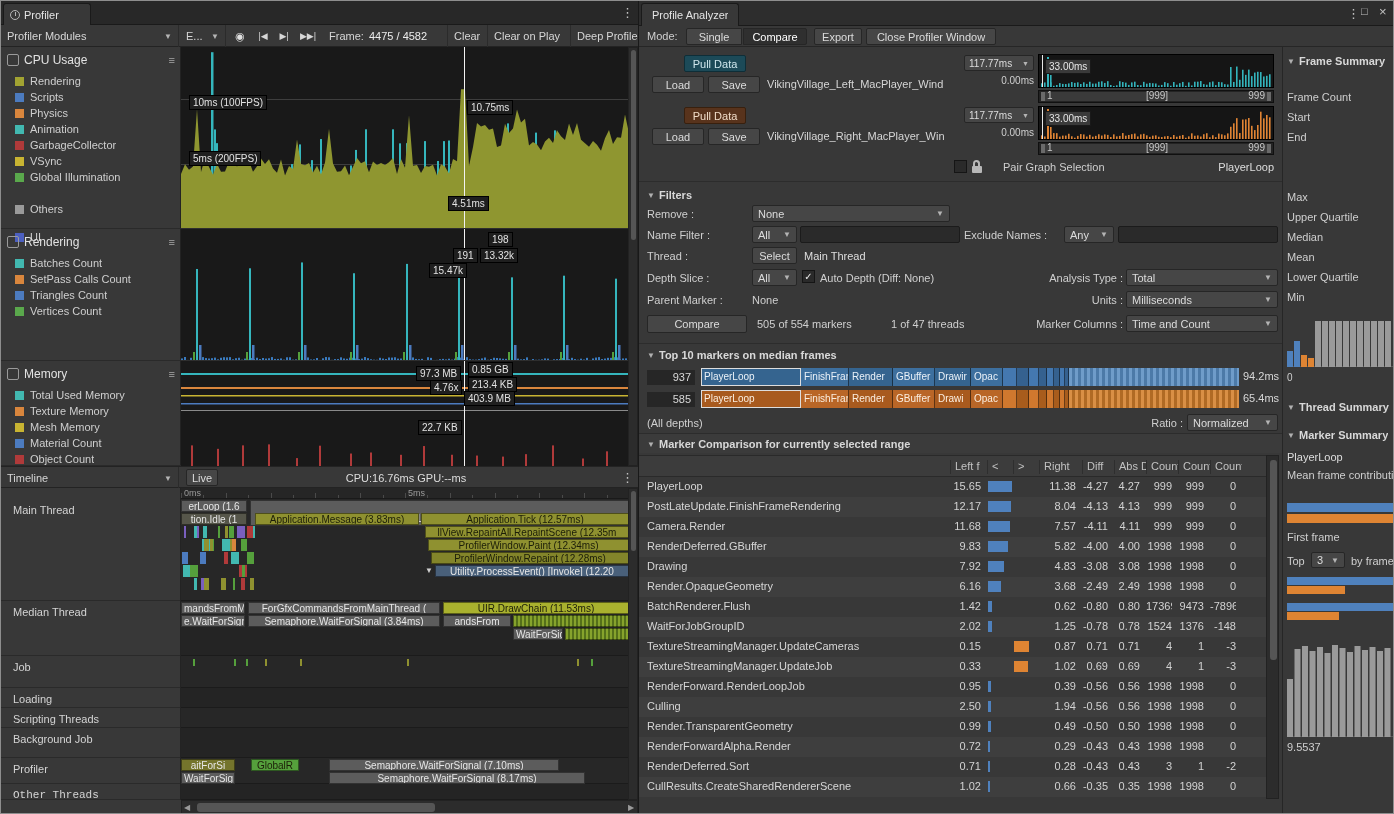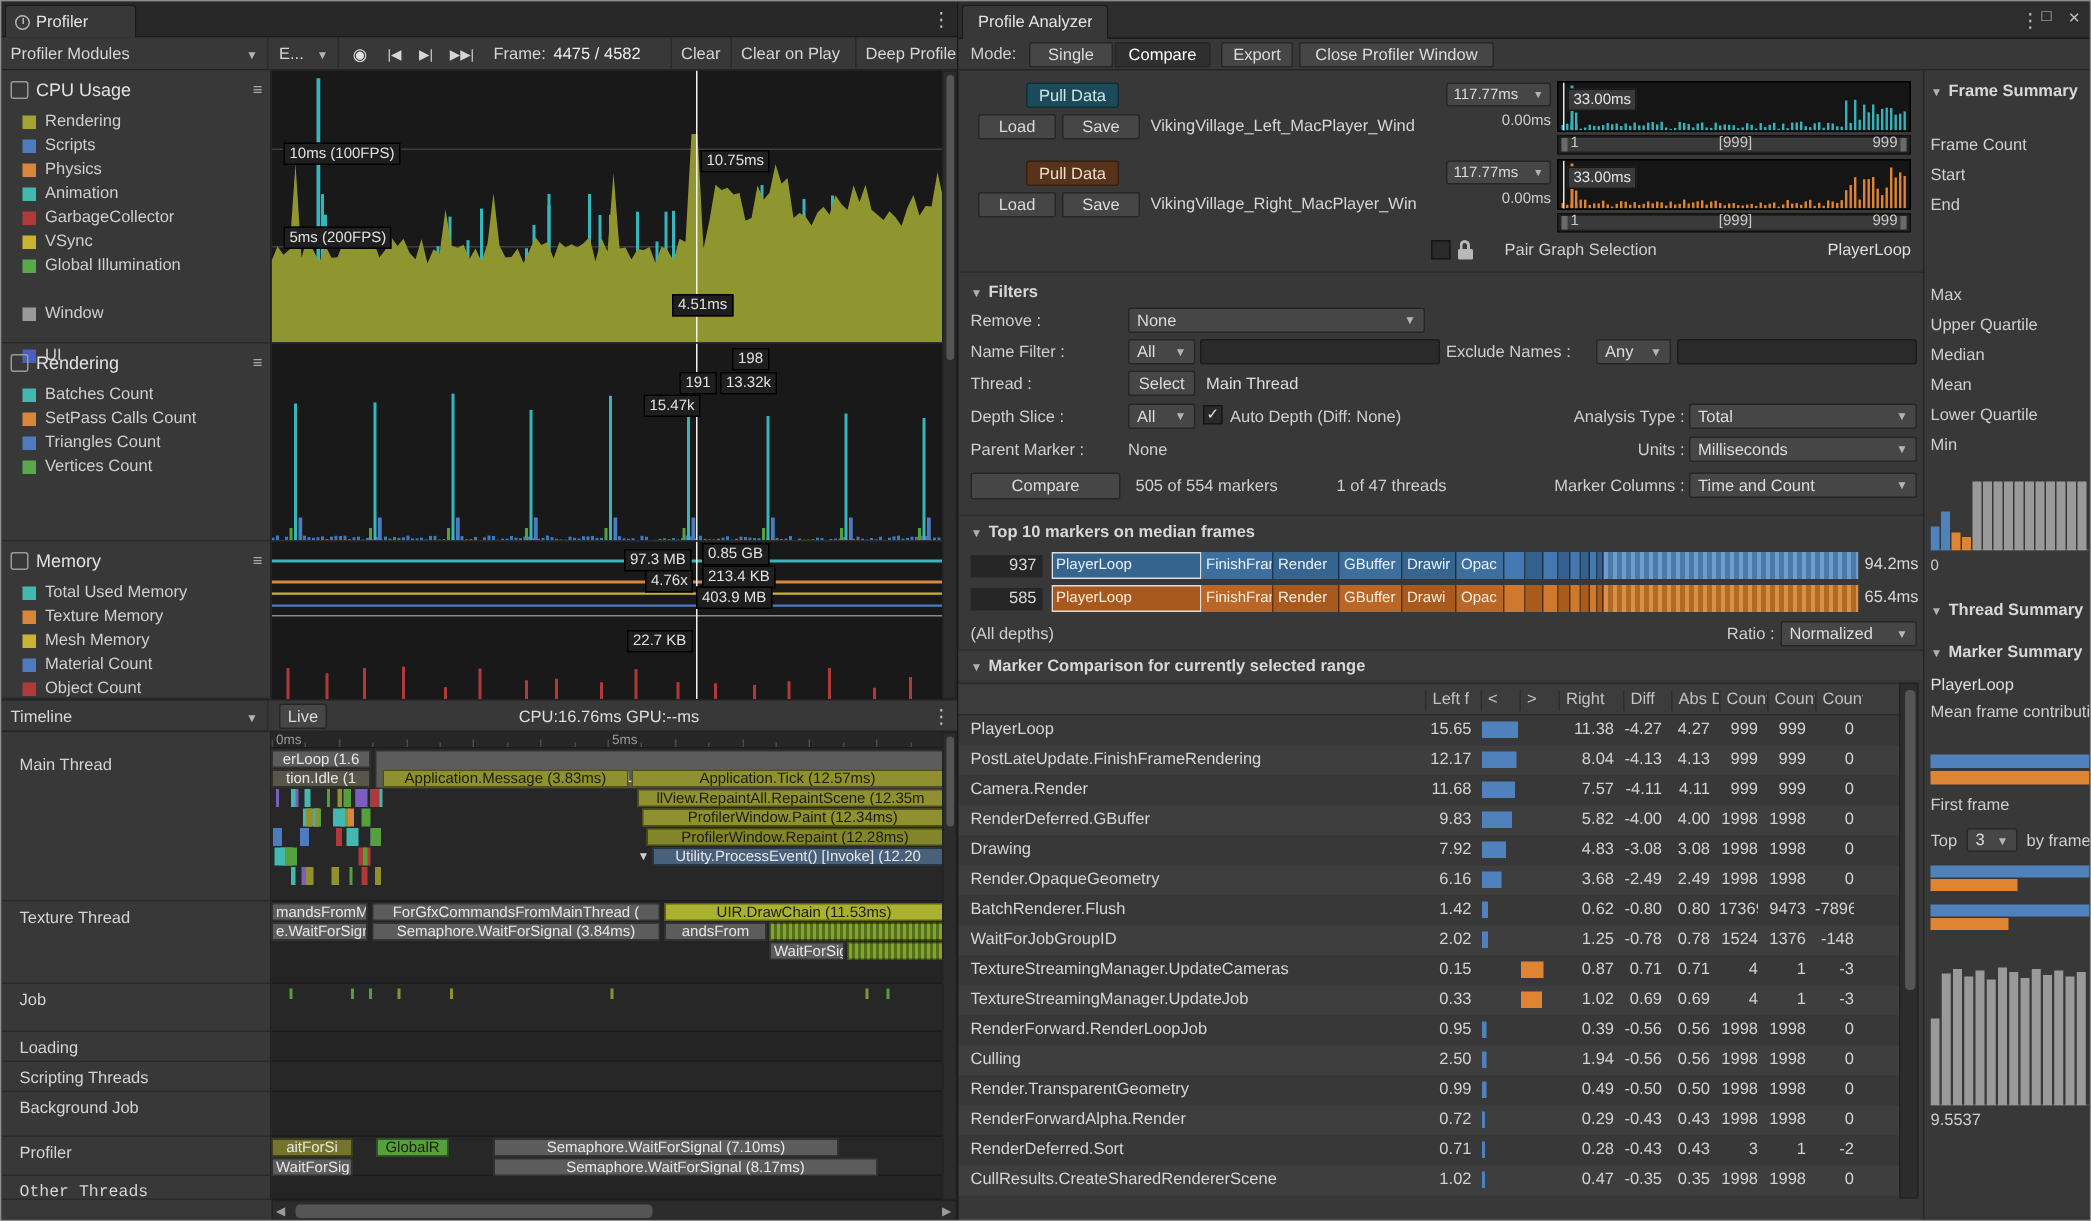--- a/index.html
+++ b/index.html
@@ -97,21 +97,21 @@
           <div style="position: absolute; left: 14px; top: 122px; width: 160px; height: 16px; display: flex; align-items: center; gap: 6px;">
             <div style="position: static; width: 9px; height: 9px; background: rgb(90, 168, 76); flex: 0 0 auto;"></div>
             <div style="position: static; color: rgb(207, 207, 207); white-space: nowrap; overflow: hidden;">Global Illumination</div>
           </div>
           <div style="position: absolute; left: 14px; top: 138px; width: 160px; height: 16px; display: flex; align-items: center; gap: 6px; margin-top: 44px;">
             <div style="position: static; width: 9px; height: 9px; background: rgb(76, 95, 191); flex: 0 0 auto;"></div>
             <div style="position: static; color: rgb(207, 207, 207); white-space: nowrap; overflow: hidden;">UI</div>
           </div>
           <div style="position: absolute; left: 14px; top: 154px; width: 160px; height: 16px; display: flex; align-items: center; gap: 6px;">
             <div style="position: static; width: 9px; height: 9px; background: rgb(154, 154, 154); flex: 0 0 auto;"></div>
-            <div style="position: static; color: rgb(207, 207, 207); white-space: nowrap; overflow: hidden;">Window</div>
+            <div style="position: static; color: rgb(207, 207, 207); white-space: nowrap; overflow: hidden;">Others</div>
           </div>
         </div>
         <div style="position: absolute; left: 0px; top: 182px; width: 180px; height: 132px; border-bottom: 1px solid rgb(42, 42, 42);">
           <div style="position: absolute; left: 6px; top: 4px; width: 168px; height: 18px; display: flex; align-items: center; gap: 5px;">
             <div style="position: static; width: 12px; height: 12px; border: 1px solid rgb(154, 154, 154); border-radius: 2px; flex: 0 0 auto;"></div>
             <div style="position: static; color: rgb(226, 226, 226); font-size: 12px; flex: 1 1 0%; white-space: nowrap; overflow: hidden;">Rendering</div>
             <div style="position: static; color: rgb(168, 168, 168); flex: 0 0 auto;">≡</div>
           </div>
           <div style="position: absolute; left: 14px; top: 26px; width: 160px; height: 16px; display: flex; align-items: center; gap: 6px;">
             <div style="position: static; width: 9px; height: 9px; background: rgb(66, 184, 176); flex: 0 0 auto;"></div>
@@ -432,21 +432,21 @@
       <div class="btn" style="left:185px;top:2px;width:32px;">Live</div>
       <div class="abs lbl" style="left:290px;top:5px;width:230px;text-align:center;color:#dedede;">CPU:16.76ms GPU:--ms</div>
       <div class="abs kebab" style="left:620px;top:3px;">⋮</div>
     </div>
 
     <div class="abs" id="tl-labels" style="left:0;top:487px;width:180px;height:312px;background:#383838;border-right:1px solid #232323;overflow:hidden;">
         <div style="position: absolute; left: 0px; top: 11px; width: 180px; height: 102px; border-bottom: 1px solid rgb(42, 42, 42);">
           <div style="position: absolute; left: 12px; top: 5px; color: rgb(212, 212, 212); white-space: nowrap;">Main Thread</div>
         </div>
         <div style="position: absolute; left: 0px; top: 113px; width: 180px; height: 55px; border-bottom: 1px solid rgb(42, 42, 42);">
-          <div style="position: absolute; left: 12px; top: 5px; color: rgb(212, 212, 212); white-space: nowrap;">Texture Thread</div>
+          <div style="position: absolute; left: 12px; top: 5px; color: rgb(212, 212, 212); white-space: nowrap;">Median Thread</div>
         </div>
         <div style="position: absolute; left: 0px; top: 168px; width: 180px; height: 32px; border-bottom: 1px solid rgb(42, 42, 42);">
           <div style="position: absolute; left: 12px; top: 5px; color: rgb(212, 212, 212); white-space: nowrap;">Job</div>
         </div>
         <div style="position: absolute; left: 0px; top: 200px; width: 180px; height: 20px; border-bottom: 1px solid rgb(42, 42, 42);">
           <div style="position: absolute; left: 12px; top: 5px; color: rgb(212, 212, 212); white-space: nowrap;">Loading</div>
         </div>
         <div style="position: absolute; left: 0px; top: 220px; width: 180px; height: 20px; border-bottom: 1px solid rgb(42, 42, 42);">
           <div style="position: absolute; left: 12px; top: 5px; color: rgb(212, 212, 212); white-space: nowrap;">Scripting Threads</div>
         </div>
@@ -1111,21 +1111,21 @@
           <div style="position: absolute; left: 443px; top: 3px; width: 26px; text-align: right; white-space: nowrap; overflow: hidden; color: rgb(210, 210, 210);">-0.43</div>
           <div style="position: absolute; left: 475px; top: 3px; width: 26px; text-align: right; white-space: nowrap; overflow: hidden; color: rgb(210, 210, 210);">0.43</div>
           <div style="position: absolute; left: 507px; top: 3px; width: 26px; text-align: right; white-space: nowrap; overflow: hidden; color: rgb(210, 210, 210);">3</div>
           <div style="position: absolute; left: 539px; top: 3px; width: 26px; text-align: right; white-space: nowrap; overflow: hidden; color: rgb(210, 210, 210);">1</div>
           <div style="position: absolute; left: 571px; top: 3px; width: 26px; text-align: right; white-space: nowrap; overflow: hidden; color: rgb(210, 210, 210);">-2</div>
         </div>
         <div style="position: absolute; left: 0px; top: 300px; width: 627px; height: 20px; background: rgb(62, 62, 62);">
           <div style="position: absolute; left: 8px; top: 3px; width: 299px; white-space: nowrap; overflow: hidden; color: rgb(214, 214, 214);">CullResults.CreateSharedRendererScene</div>
           <div style="position: absolute; left: 311px; top: 3px; width: 31px; text-align: right; white-space: nowrap; overflow: hidden; color: rgb(210, 210, 210);">1.02</div>
           <div style="position: absolute; left: 349px; top: 4px; width: 2px; height: 11px; background: rgb(79, 129, 189);"></div>
-          <div style="position: absolute; left: 400px; top: 3px; width: 37px; text-align: right; white-space: nowrap; overflow: hidden; color: rgb(210, 210, 210);">0.47</div>
+          <div style="position: absolute; left: 400px; top: 3px; width: 37px; text-align: right; white-space: nowrap; overflow: hidden; color: rgb(210, 210, 210);">0.66</div>
           <div style="position: absolute; left: 443px; top: 3px; width: 26px; text-align: right; white-space: nowrap; overflow: hidden; color: rgb(210, 210, 210);">-0.35</div>
           <div style="position: absolute; left: 475px; top: 3px; width: 26px; text-align: right; white-space: nowrap; overflow: hidden; color: rgb(210, 210, 210);">0.35</div>
           <div style="position: absolute; left: 507px; top: 3px; width: 26px; text-align: right; white-space: nowrap; overflow: hidden; color: rgb(210, 210, 210);">1998</div>
           <div style="position: absolute; left: 539px; top: 3px; width: 26px; text-align: right; white-space: nowrap; overflow: hidden; color: rgb(210, 210, 210);">1998</div>
           <div style="position: absolute; left: 571px; top: 3px; width: 26px; text-align: right; white-space: nowrap; overflow: hidden; color: rgb(210, 210, 210);">0</div>
         </div>
       </div>
     <div class="scroll-track" style="left:627px;top:454px;width:13px;height:344px;">
       <div class="scroll-thumb" style="left:3px;top:4px;width:7px;height:200px;"></div>
     </div>

